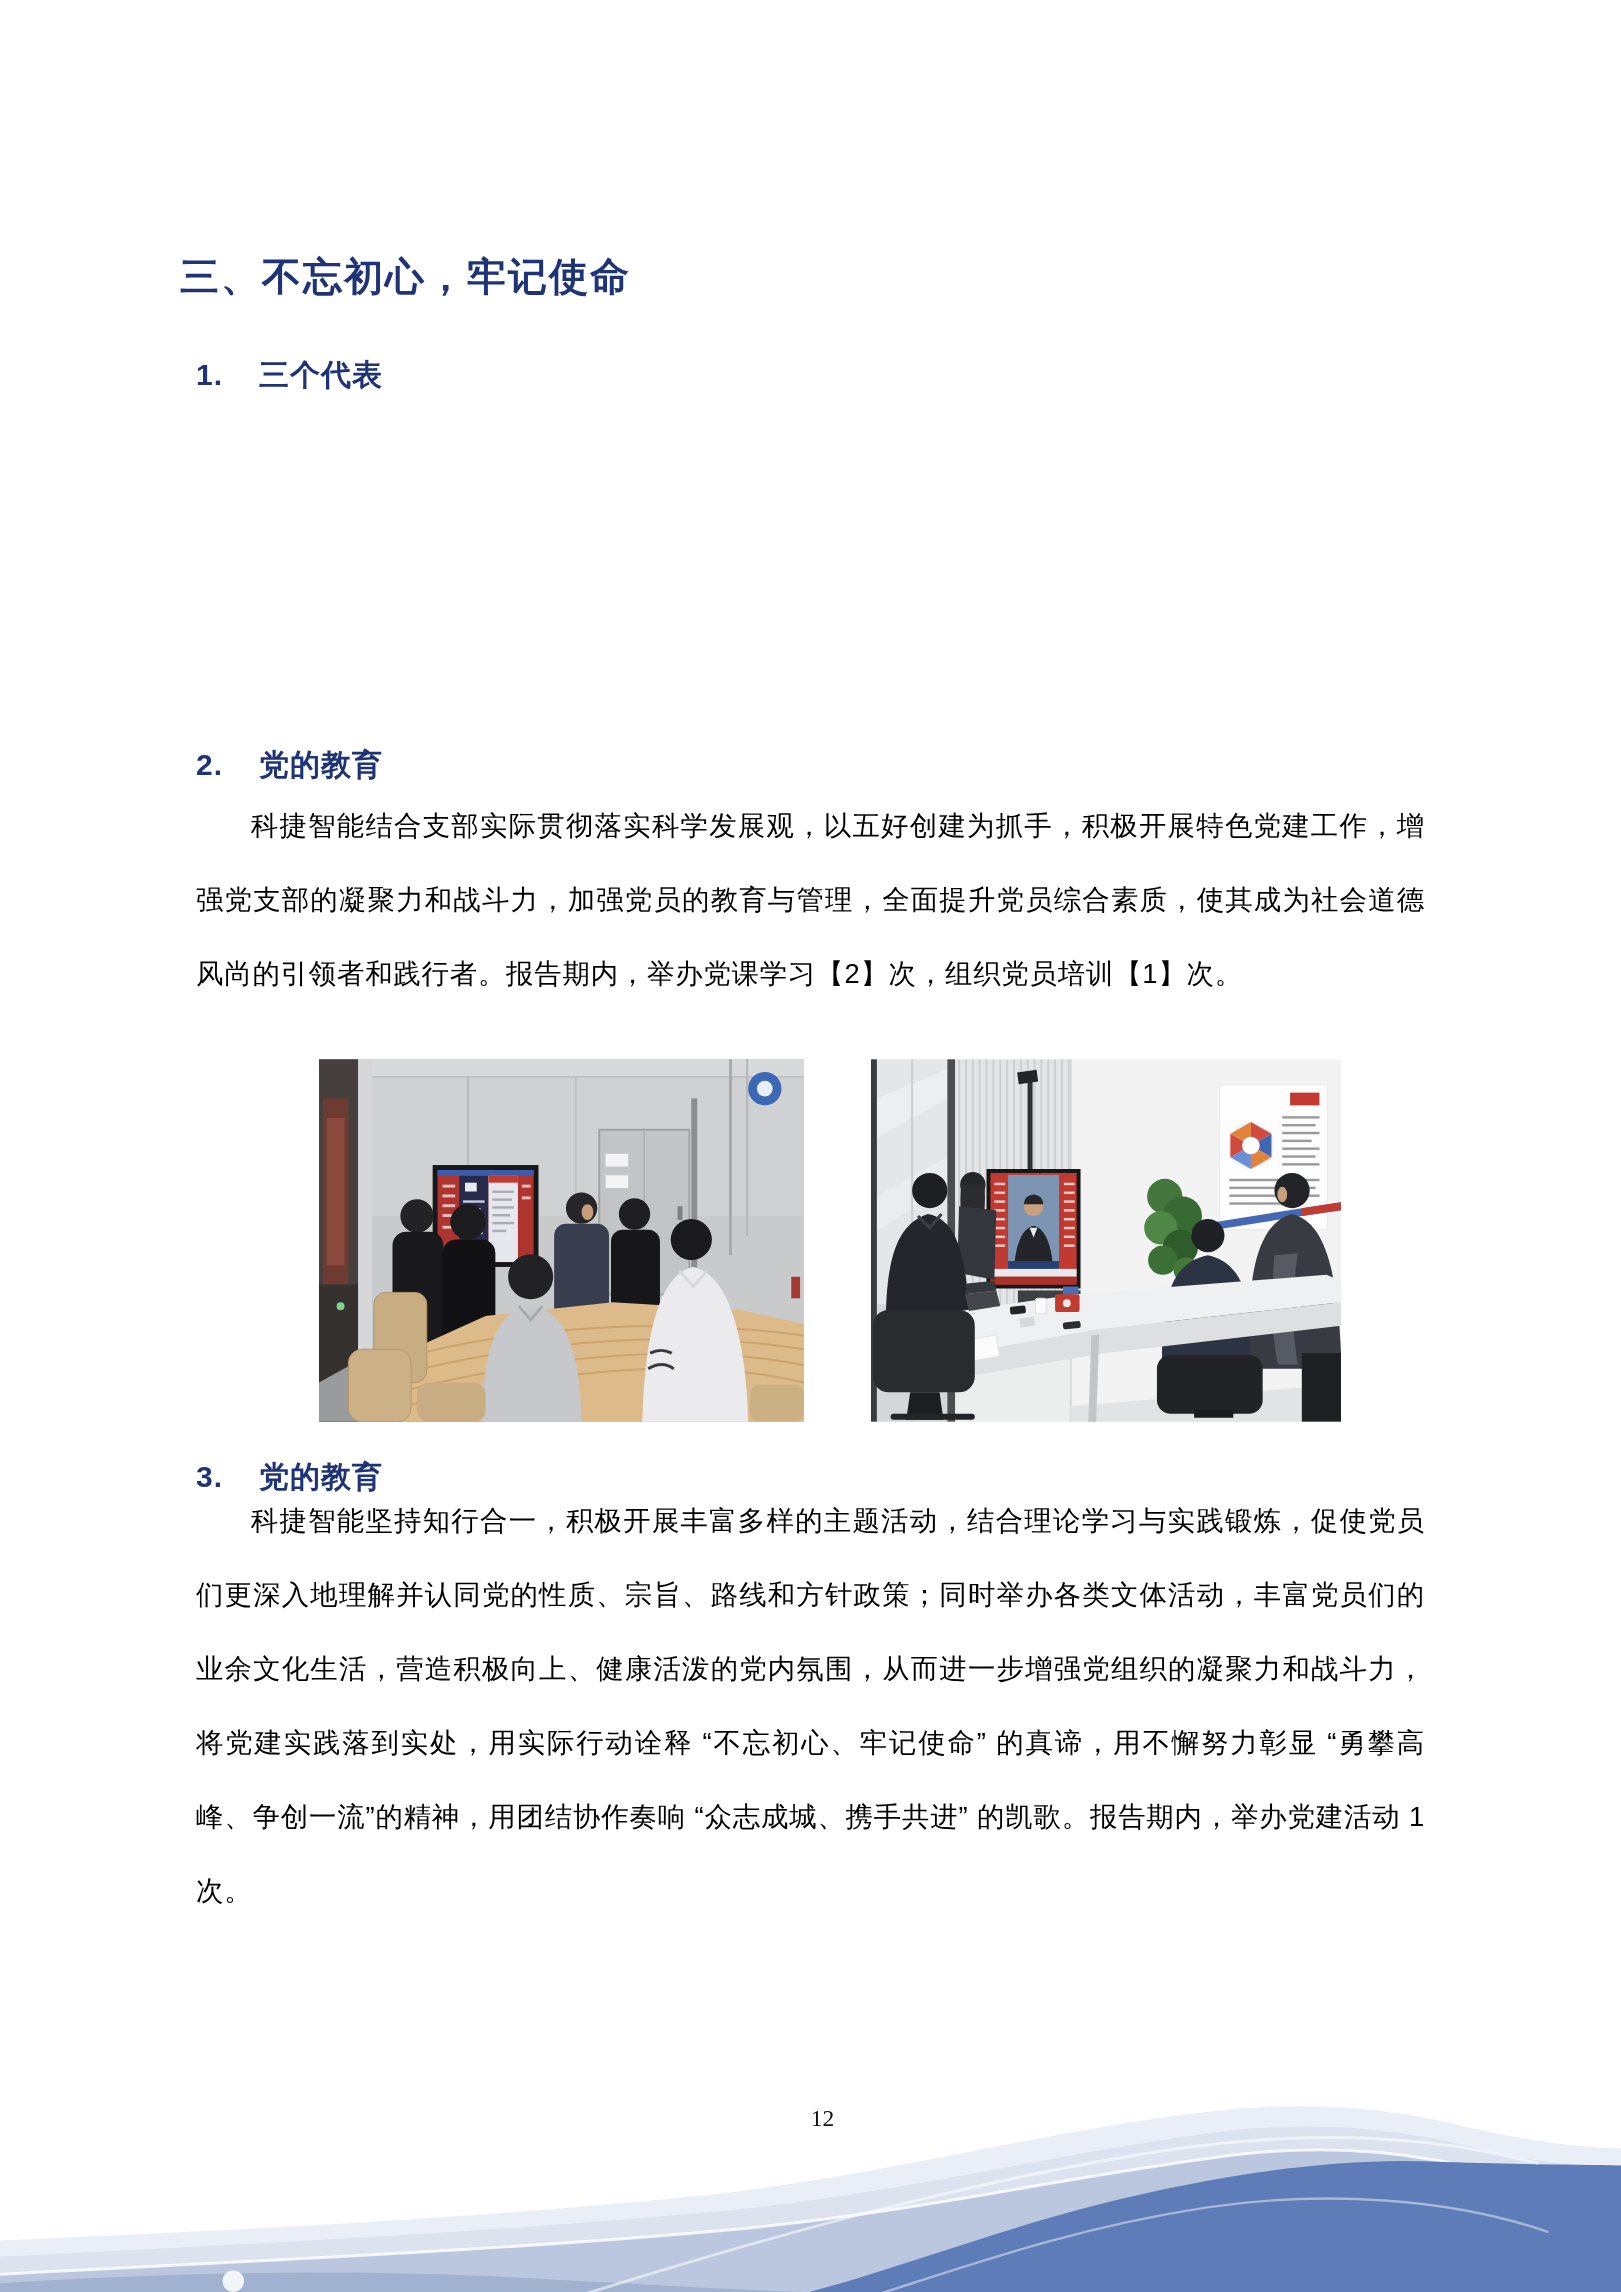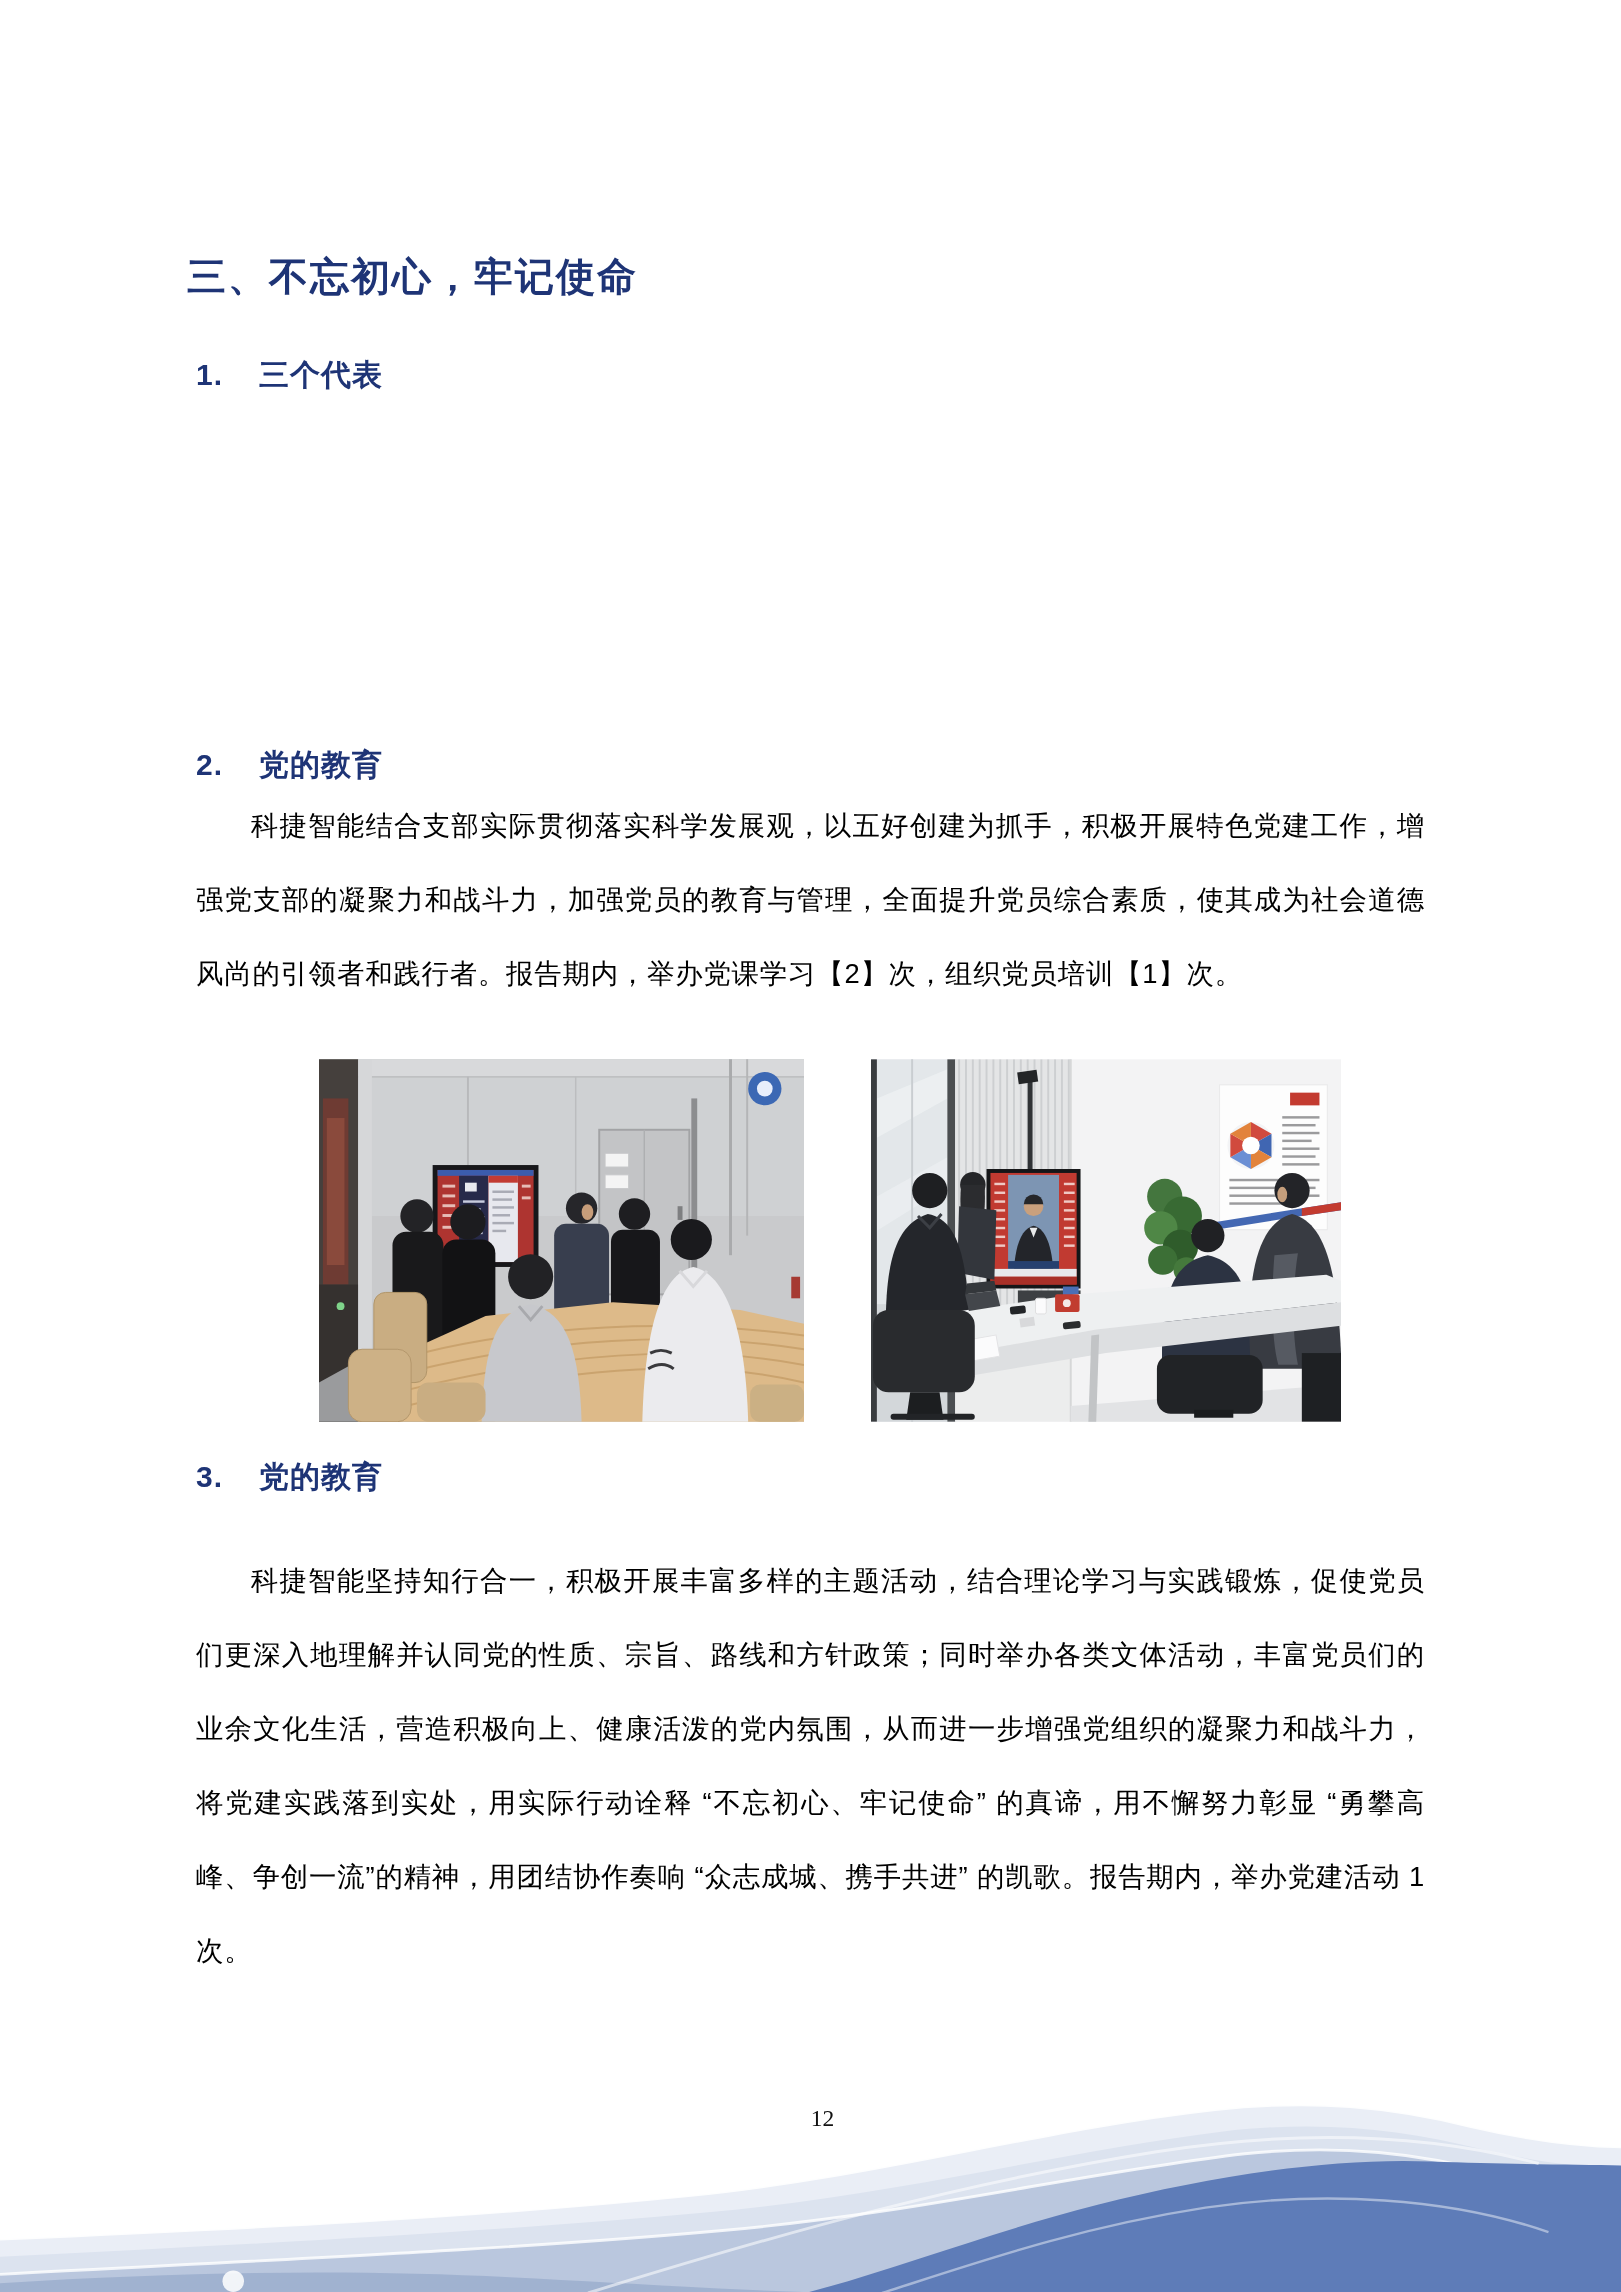--- a/index.html
+++ b/index.html
@@ -5,21 +5,21 @@
   html,body { margin:0; padding:0; background:#888; }
   .page {
     position:relative;
     width:1621px; height:2293px;
     margin:0 auto;
     background:var(--page-bg, #ffffff);
     overflow:hidden;
     font-family:"Liberation Sans", sans-serif;
   }
   .doc-title {
-    position:absolute; left:187px; top:253px; margin:0;
+    position:absolute; left:180px; top:253px; margin:0;
     font-size:39px; line-height:47px; font-weight:700;
     letter-spacing:2px;
     color:var(--heading-color, #1e3476);
   }
   .sec-heading {
     position:absolute; left:196px; margin:0;
     display:flex; gap:36px; align-items:baseline;
     font-size:30px; line-height:39px; font-weight:700;
     letter-spacing:1px;
     color:var(--heading-color, #1e3476);
@@ -28,21 +28,21 @@
   .sec-heading.h-2 { top:745px; }
   .sec-heading.h-3 { top:1457px; }
   .body-text {
     position:absolute; left:196px; width:1229px; margin:0;
     font-size:27.4px; line-height:74px; letter-spacing:0.8px;
     color:var(--body-color, #000000);
     text-align:justify; text-indent:2em;
   }
   .body-text.p-1 { top:428px; }
   .body-text.p-2 { top:789px; }
-  .body-text.p-3 { top:1544px; }
+  .body-text.p-3 { top:1484px; }
   .photo-row {
     position:absolute; left:319px; top:1059px;
     display:flex; gap:67px;
   }
   .photo-row figure { margin:0; }
   .photo-row svg { display:block; }
   .page-number {
     position:absolute; left:12px; top:2105px; width:100%;
     text-align:center;
     font-family:"Liberation Serif", serif;

